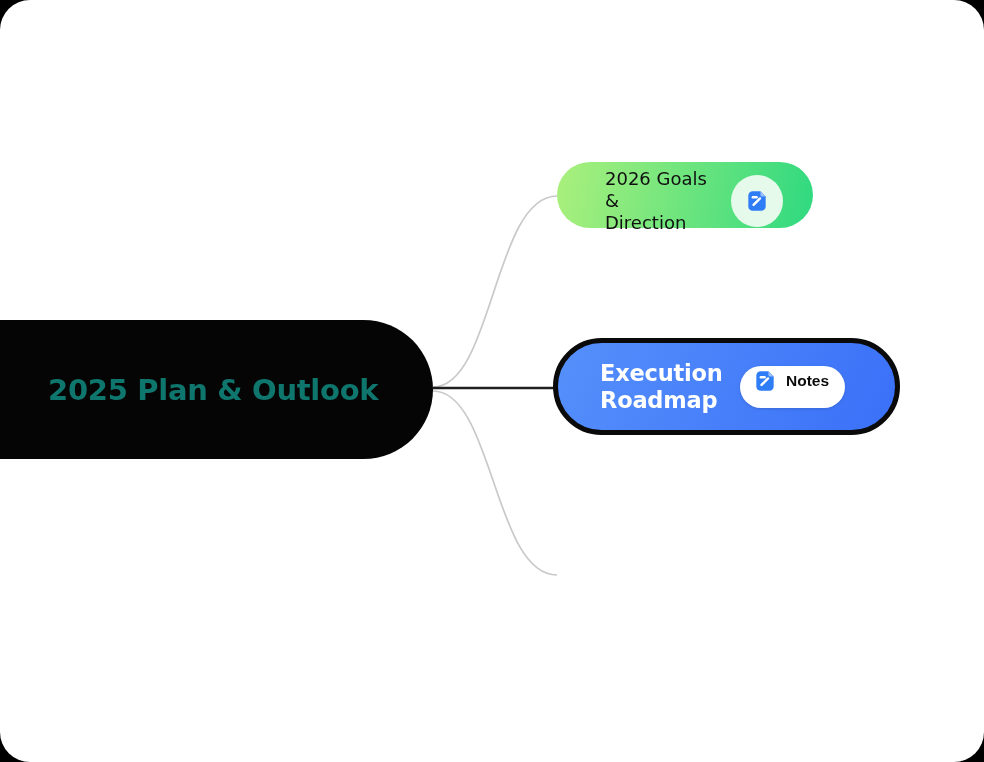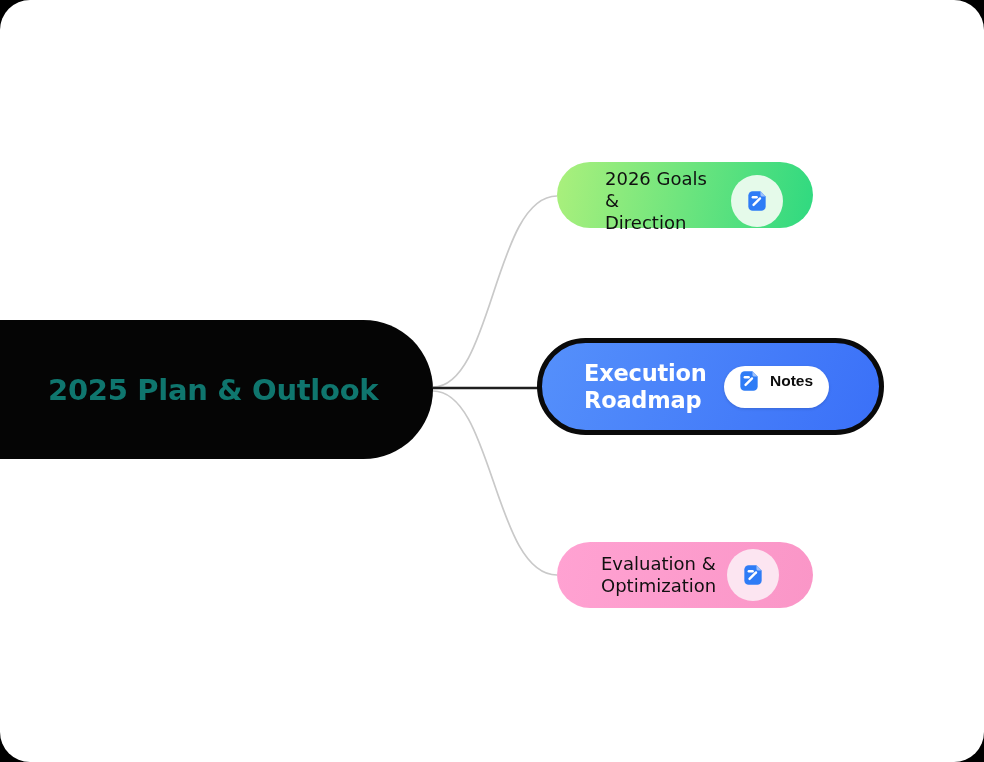--- a/index.html
+++ b/index.html
@@ -67,21 +67,21 @@
   .node-goals .node-label,
   .node-evaluation .node-label {
     color: #101010;
     font-size: 18px;
     font-weight: 500;
     line-height: 1.22;
     width: 118px;
   }
   
   .node-execution {
-    left: 537px; top: 338px;
+    left: 553px; top: 338px;
     width: 347px; height: 97px;
     border: 5px solid #0a0a0a;
     border-radius: 49px;
     background: linear-gradient(115deg, #5590fb 0%, #3a70f8 100%);
     padding: 0 0 0 42px;
   }
   .node-execution .node-label {
     color: #ffffff;
     font-size: 22.5px;
     font-weight: 700;
@@ -158,26 +158,14 @@
       <svg class="notes-icon" width="26" height="26" viewBox="0 0 24 24" xmlns="http://www.w3.org/2000/svg">
         <path d="M4 7a4 4 0 0 1 4-4h7.2L20 7.8V17a4 4 0 0 1-4 4H8a4 4 0 0 1-4-4z" fill="#2e7cf6"></path>
         <path d="M15.2 3 20 7.8h-3.4a1.4 1.4 0 0 1-1.4-1.4z" fill="#9dc1fb"></path>
         <rect x="7" y="7.4" width="5.8" height="2.3" rx="1.15" fill="#ffffff"></rect>
         <path d="M8.8 15.6 14.8 9.6" stroke="#ffffff" stroke-width="2.2" stroke-linecap="round"></path>
       </svg>
       <span class="notes-button-label">Notes</span>
     </button>
   </div>
 
-  <div class="node node-evaluation">
-    <span class="node-label">Evaluation &amp;
-Optimization</span>
-    <span class="note-badge rose">
-      <svg class="notes-icon" width="26" height="26" viewBox="0 0 24 24" xmlns="http://www.w3.org/2000/svg">
-        <path d="M4 7a4 4 0 0 1 4-4h7.2L20 7.8V17a4 4 0 0 1-4 4H8a4 4 0 0 1-4-4z" fill="#2e7cf6"></path>
-        <path d="M15.2 3 20 7.8h-3.4a1.4 1.4 0 0 1-1.4-1.4z" fill="#9dc1fb"></path>
-        <rect x="7" y="7.4" width="5.8" height="2.3" rx="1.15" fill="#ffffff"></rect>
-        <path d="M8.8 15.6 14.8 9.6" stroke="#ffffff" stroke-width="2.2" stroke-linecap="round"></path>
-      </svg>
-    </span>
-  </div>
 
 </div>
 
 </body></html>

